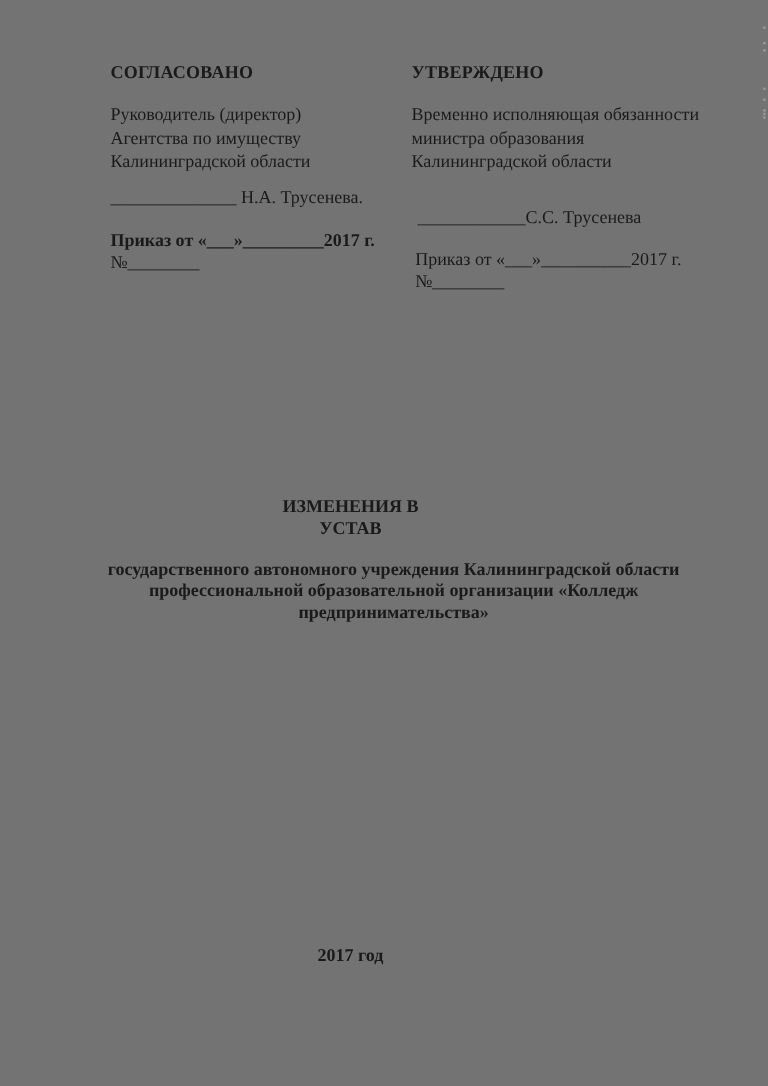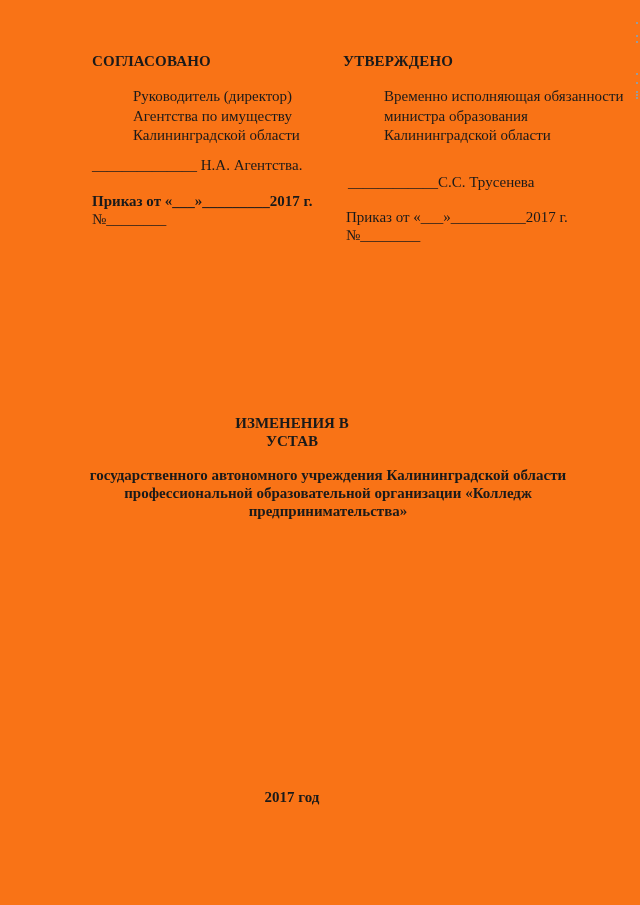--- a/index.html
+++ b/index.html
@@ -13,37 +13,37 @@
       position: relative;
       overflow: hidden;
       font-family: "Liberation Serif", "DejaVu Serif", serif;
       color: #1a1a1a;
     }
     .page {
       position: absolute;
       left: 0; top: 0;
       width: 640px;
       height: 905px;
-      background: #f97316;
+      background: #737373;
     }
     .col {
       position: absolute;
       font-size: 15px;
       line-height: 18px;
     }
     .col-left { left: 92px; top: 52px; width: 240px; }
     .col-right { left: 343px; top: 52px; width: 290px; }
     .heading {
       font-weight: bold;
       font-size: 15px;
       letter-spacing: 0.2px;
       margin-bottom: 17px;
       height: 18px;
     }
-    .line { white-space: nowrap; height: 19.5px; margin-left: 41px; }
+    .line { white-space: nowrap; height: 19.5px; }
     .abs { position: absolute; white-space: nowrap; font-size: 15px; line-height: 18px; }
     .title-block {
       position: absolute;
       left: 0;
       width: 584px;
       text-align: center;
       font-weight: bold;
       font-size: 15px;
       line-height: 18px;
     }
@@ -65,21 +65,21 @@
 <body>
 
 <div class="page">
 
   <div class="col col-left">
     <div class="heading">СОГЛАСОВАНО</div>
     <div class="line">Руководитель (директор)</div>
     <div class="line">Агентства по имуществу</div>
     <div class="line">Калининградской области</div>
   </div>
-  <div class="abs" style="left:92px; top:156px;">______________ Н.А. Агентства.</div>
+  <div class="abs" style="left:92px; top:156px;">______________ Н.А. Трусенева.</div>
   <div class="abs" style="left:92px; top:192px;font-weight:bold;">Приказ от «___»_________2017 г.</div>
   <div class="abs" style="left:92px; top:210px;">№________</div>
 
   <div class="col col-right">
     <div class="heading">УТВЕРЖДЕНО</div>
     <div class="line">Временно исполняющая обязанности</div>
     <div class="line">министра образования</div>
     <div class="line">Калининградской области</div>
   </div>
   <div class="abs" style="left:348px; top:173px;">____________С.С. Трусенева</div>

